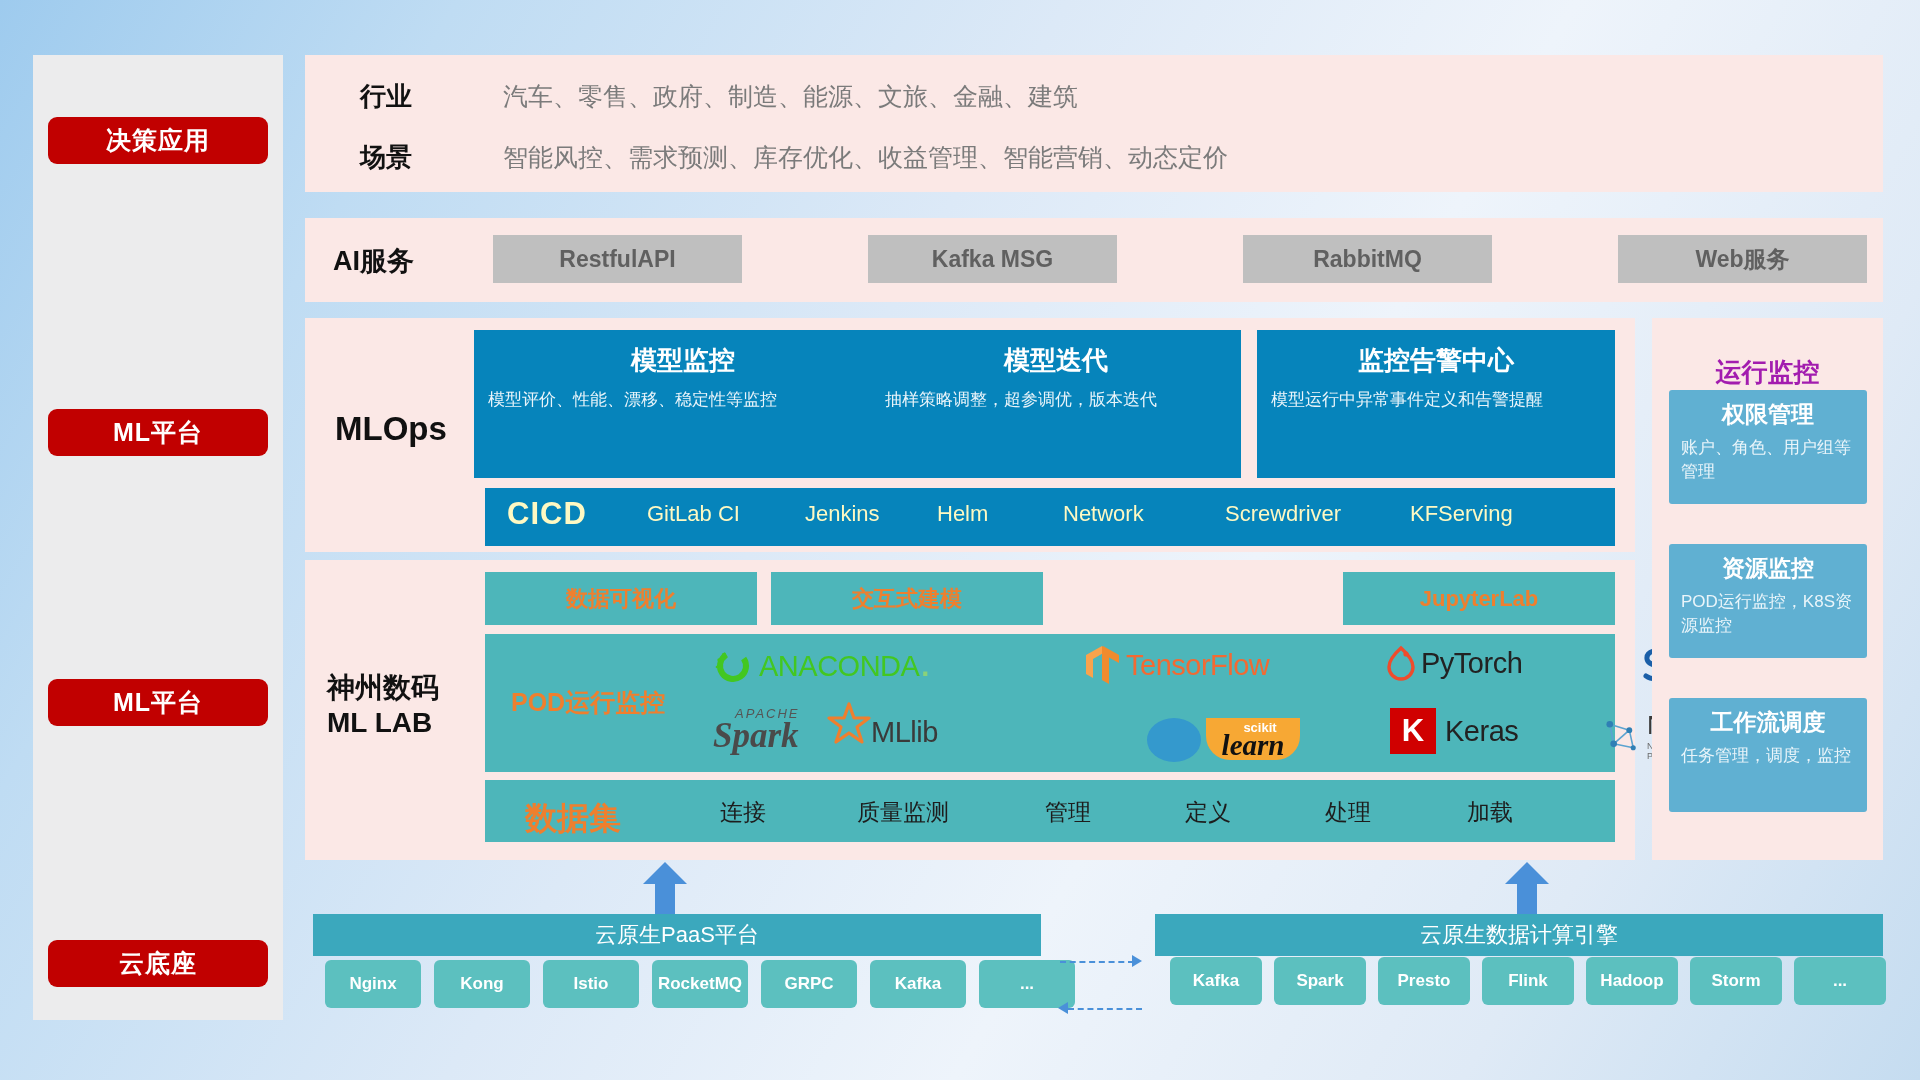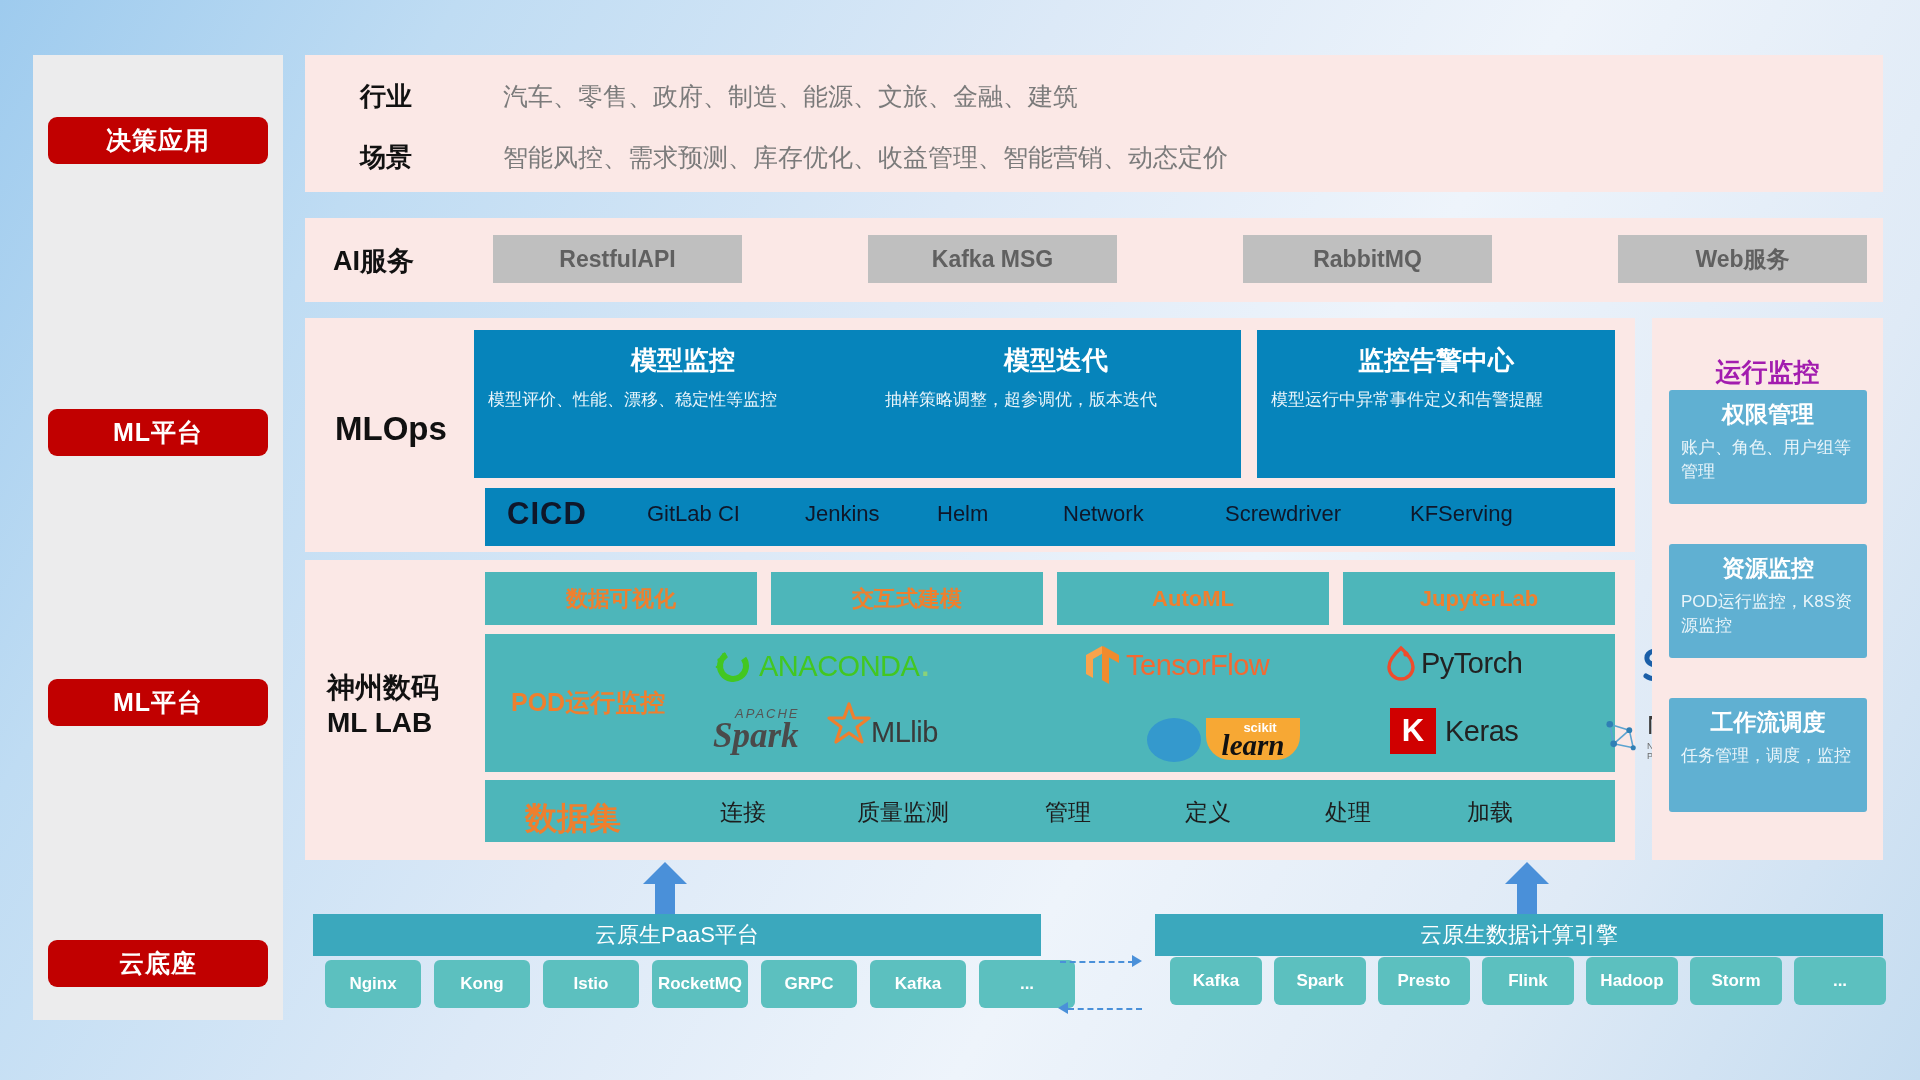--- a/index.html
+++ b/index.html
@@ -35,21 +35,21 @@
     display:flex;align-items:center;justify-content:center;
     font-size:23px;color:#606060;font-weight:bold;
   }
 
   
   .p-mlops{left:305px;top:318px;width:1330px;height:234px;}
   .mlops-lab{position:absolute;left:30px;top:92px;font-size:33px;font-weight:bold;color:#111;}
   .ml-card{position:absolute;top:12px;height:148px;background:#0684bb;color:#fff;}
   .ml-card .t{text-align:center;font-size:26px;font-weight:bold;padding-top:13px;}
   .ml-card .d{font-size:17px;line-height:1.38;padding:10px 14px 0 14px;color:#e9f4fa;}
-  .cicd{position:absolute;left:180px;top:170px;width:1130px;height:58px;background:#0684bb;color:#0f172a;}
+  .cicd{position:absolute;left:180px;top:170px;width:1130px;height:58px;background:#0684bb;color:#fef9c3;}
   .cicd .big{position:absolute;left:22px;top:8px;font-size:31px;font-weight:bold;letter-spacing:1px;}
   .cicd .it{position:absolute;top:13px;font-size:22px;line-height:1.15;width:120px;}
 
   
   .p-lab{left:305px;top:560px;width:1330px;height:300px;}
   .lab-lab{position:absolute;left:22px;top:110px;font-size:28px;font-weight:bold;color:#111;line-height:1.25;}
   .tab{
     position:absolute;top:12px;height:53px;background:#4db6ba;
     display:flex;align-items:center;justify-content:center;
     color:#ef7f2e;font-size:22px;font-weight:bold;
@@ -139,21 +139,20 @@
   </div>
 
   <div class="panel p-lab">
     <div class="lab-lab">
       <div>神州数码</div>
       <div>ML LAB</div>
     </div>
 
     <div class="tab" style="left:180px;width:272px">数据可视化</div>
     <div class="tab" style="left:466px;width:272px">交互式建模</div>
-    <div class="tab" style="left:752px;width:272px">AutoML</div>
     <div class="tab" style="left:1038px;width:272px">JupyterLab</div>
 
     <div class="eco">
       <div class="eco-lab">POD运行监控</div>
 
       <div class="logo" style="left:228px;top:12px;">
         <svg width="40" height="40" viewBox="0 0 40 40">
           <circle cx="20" cy="20" r="13" fill="none" stroke="#43c721" stroke-width="6" stroke-dasharray="62 20" transform="rotate(-35 20 20)"></circle>
           <circle cx="11" cy="9" r="2.2" fill="#43c721"></circle>
           <circle cx="6" cy="14" r="1.7" fill="#43c721"></circle>

